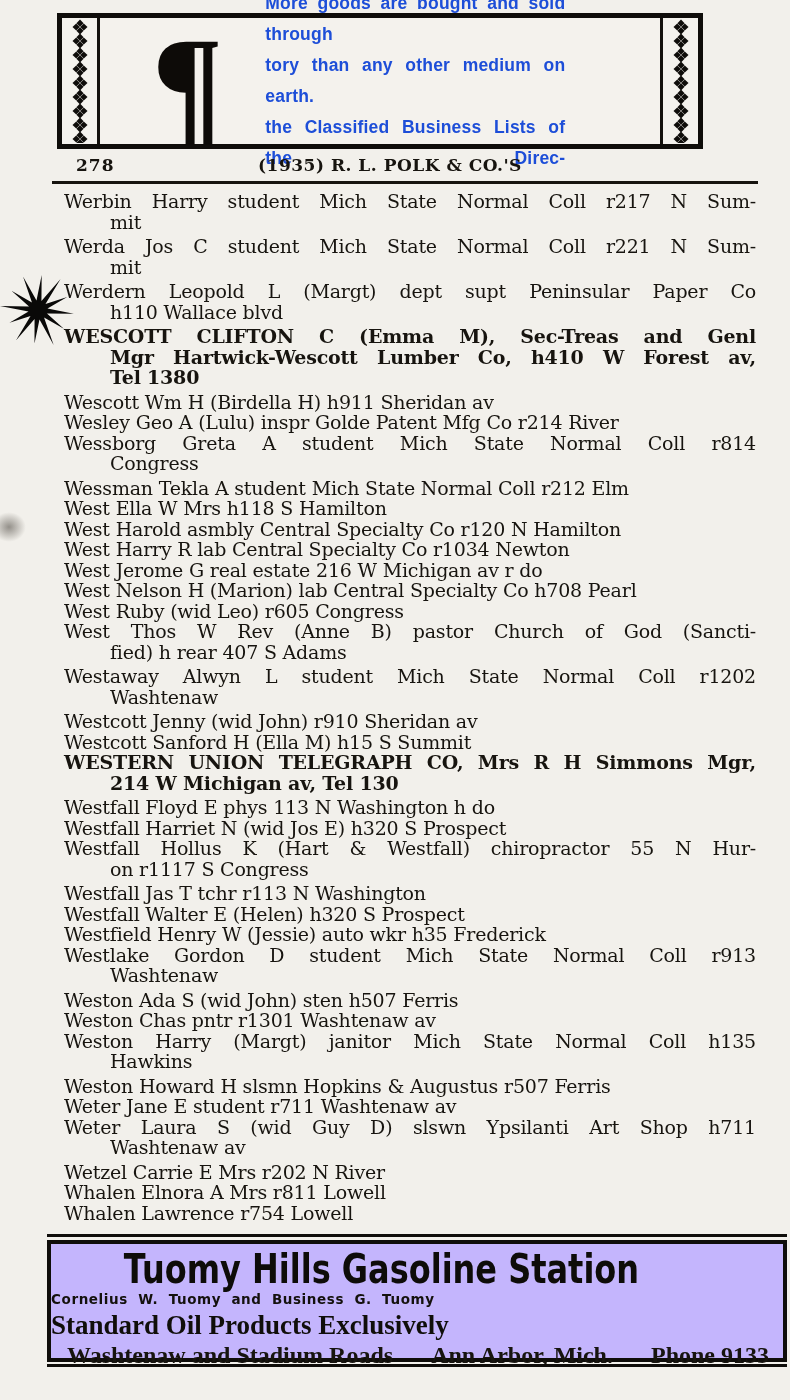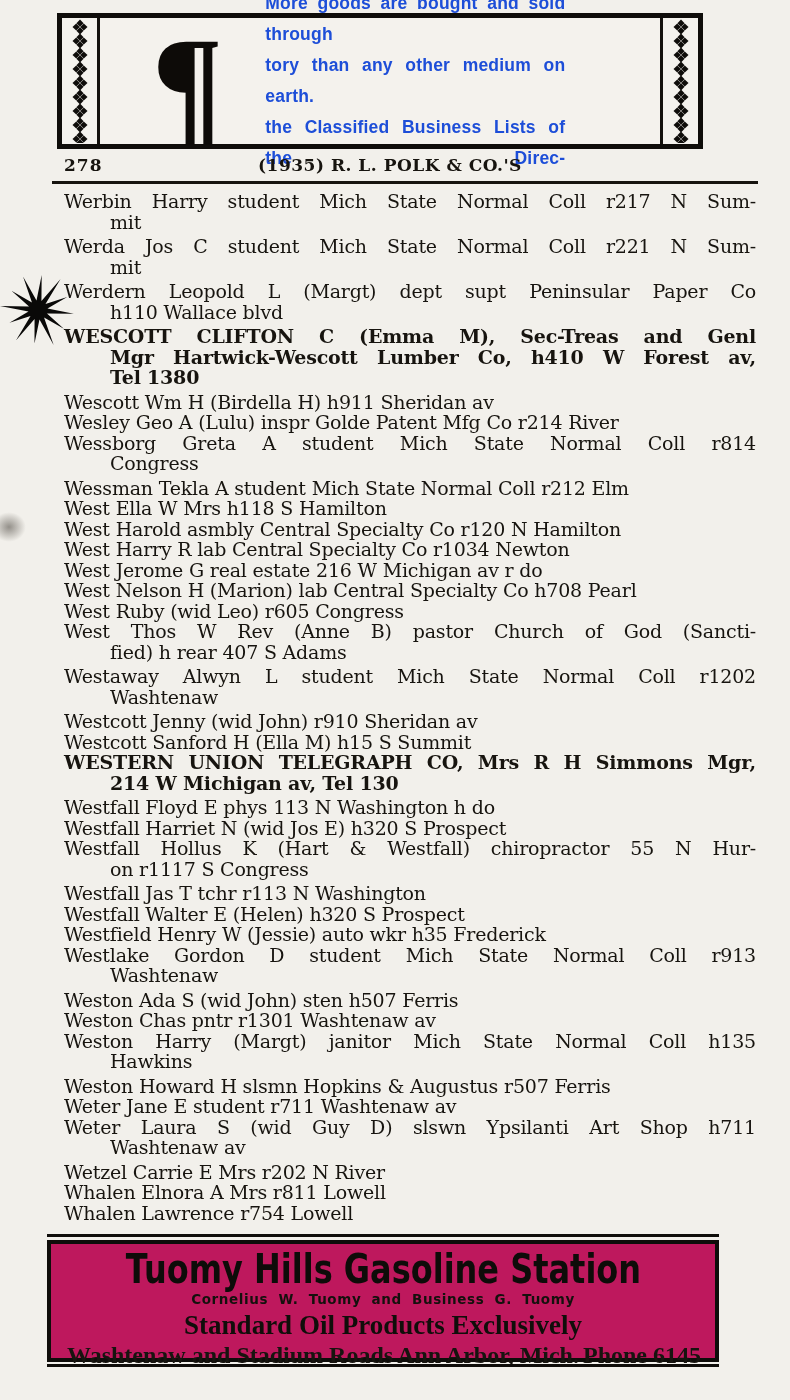--- a/index.html
+++ b/index.html
@@ -36,21 +36,21 @@
     font-size:17.5px; font-weight:700; line-height:31px;
     letter-spacing:.2px;
     color:#1d4ed8;
   }
   .banner-text .bl { text-align:justify; text-align-last:justify; }
   .banner-text .bl.last { text-align-last:left; }
 
   
   .pageheader { position:absolute; top:155px; left:0; width:790px; height:22px; }
   .pagenum {
-    position:absolute; left:64px; top:0;
+    position:absolute; left:76px; top:0;
     font-size:17px; font-weight:700; letter-spacing:1px;
   }
   .ptitle {
     position:absolute; left:0; width:780px; top:0; text-align:center;
     font-size:17px; font-weight:700; letter-spacing:.5px;
   }
   .rule {
     position:absolute; top:181px; left:52px; width:706px; height:0;
     border-top:3px solid #17140f;
   }
@@ -70,25 +70,25 @@
 
   
   .smudge {
     position:absolute; left:-8px; top:512px; width:34px; height:30px;
     background:radial-gradient(ellipse at center, rgba(70,65,58,.55), rgba(70,65,58,0) 70%);
   }
 
   
   .ad {
     position:absolute; left:47px; top:1240px;
-    width:672px; height:122px;
+    width:740px; height:122px;
     border:4px solid #0f0d0a;
-    background:#be185d;
+    background:#c4b5fd;
     box-sizing:border-box;
-    text-align:center;
+    text-align:left;
     padding-top:4px;
   }
   .ad::before, .ad::after {
     content:""; position:absolute; left:-4px; right:-4px; height:3px; background:#0f0d0a;
   }
   .ad::before { top:-10px; }
   .ad::after  { bottom:-9px; }
   .ad-title {
     font-family:"DejaVu Sans", sans-serif; font-weight:700;
     font-size:41px; line-height:42px; color:#0e0c09; white-space:nowrap;
@@ -292,17 +292,17 @@
 
   <div class="smudge"></div>
 
   <div class="ad">
     <div class="ad-title"><span>Tuomy Hills Gasoline Station</span></div>
     <div class="ad-owners">Cornelius W. Tuomy and Business G. Tuomy</div>
     <div class="ad-tagline">Standard Oil Products Exclusively</div>
     <div class="ad-footer">
       <span>Washtenaw and Stadium Roads</span>
       <span>Ann Arbor, Mich.</span>
-      <span>Phone 6145</span>
+      <span>Phone 9133</span>
     </div>
   </div>
 
 </div>
 
 </body></html>

